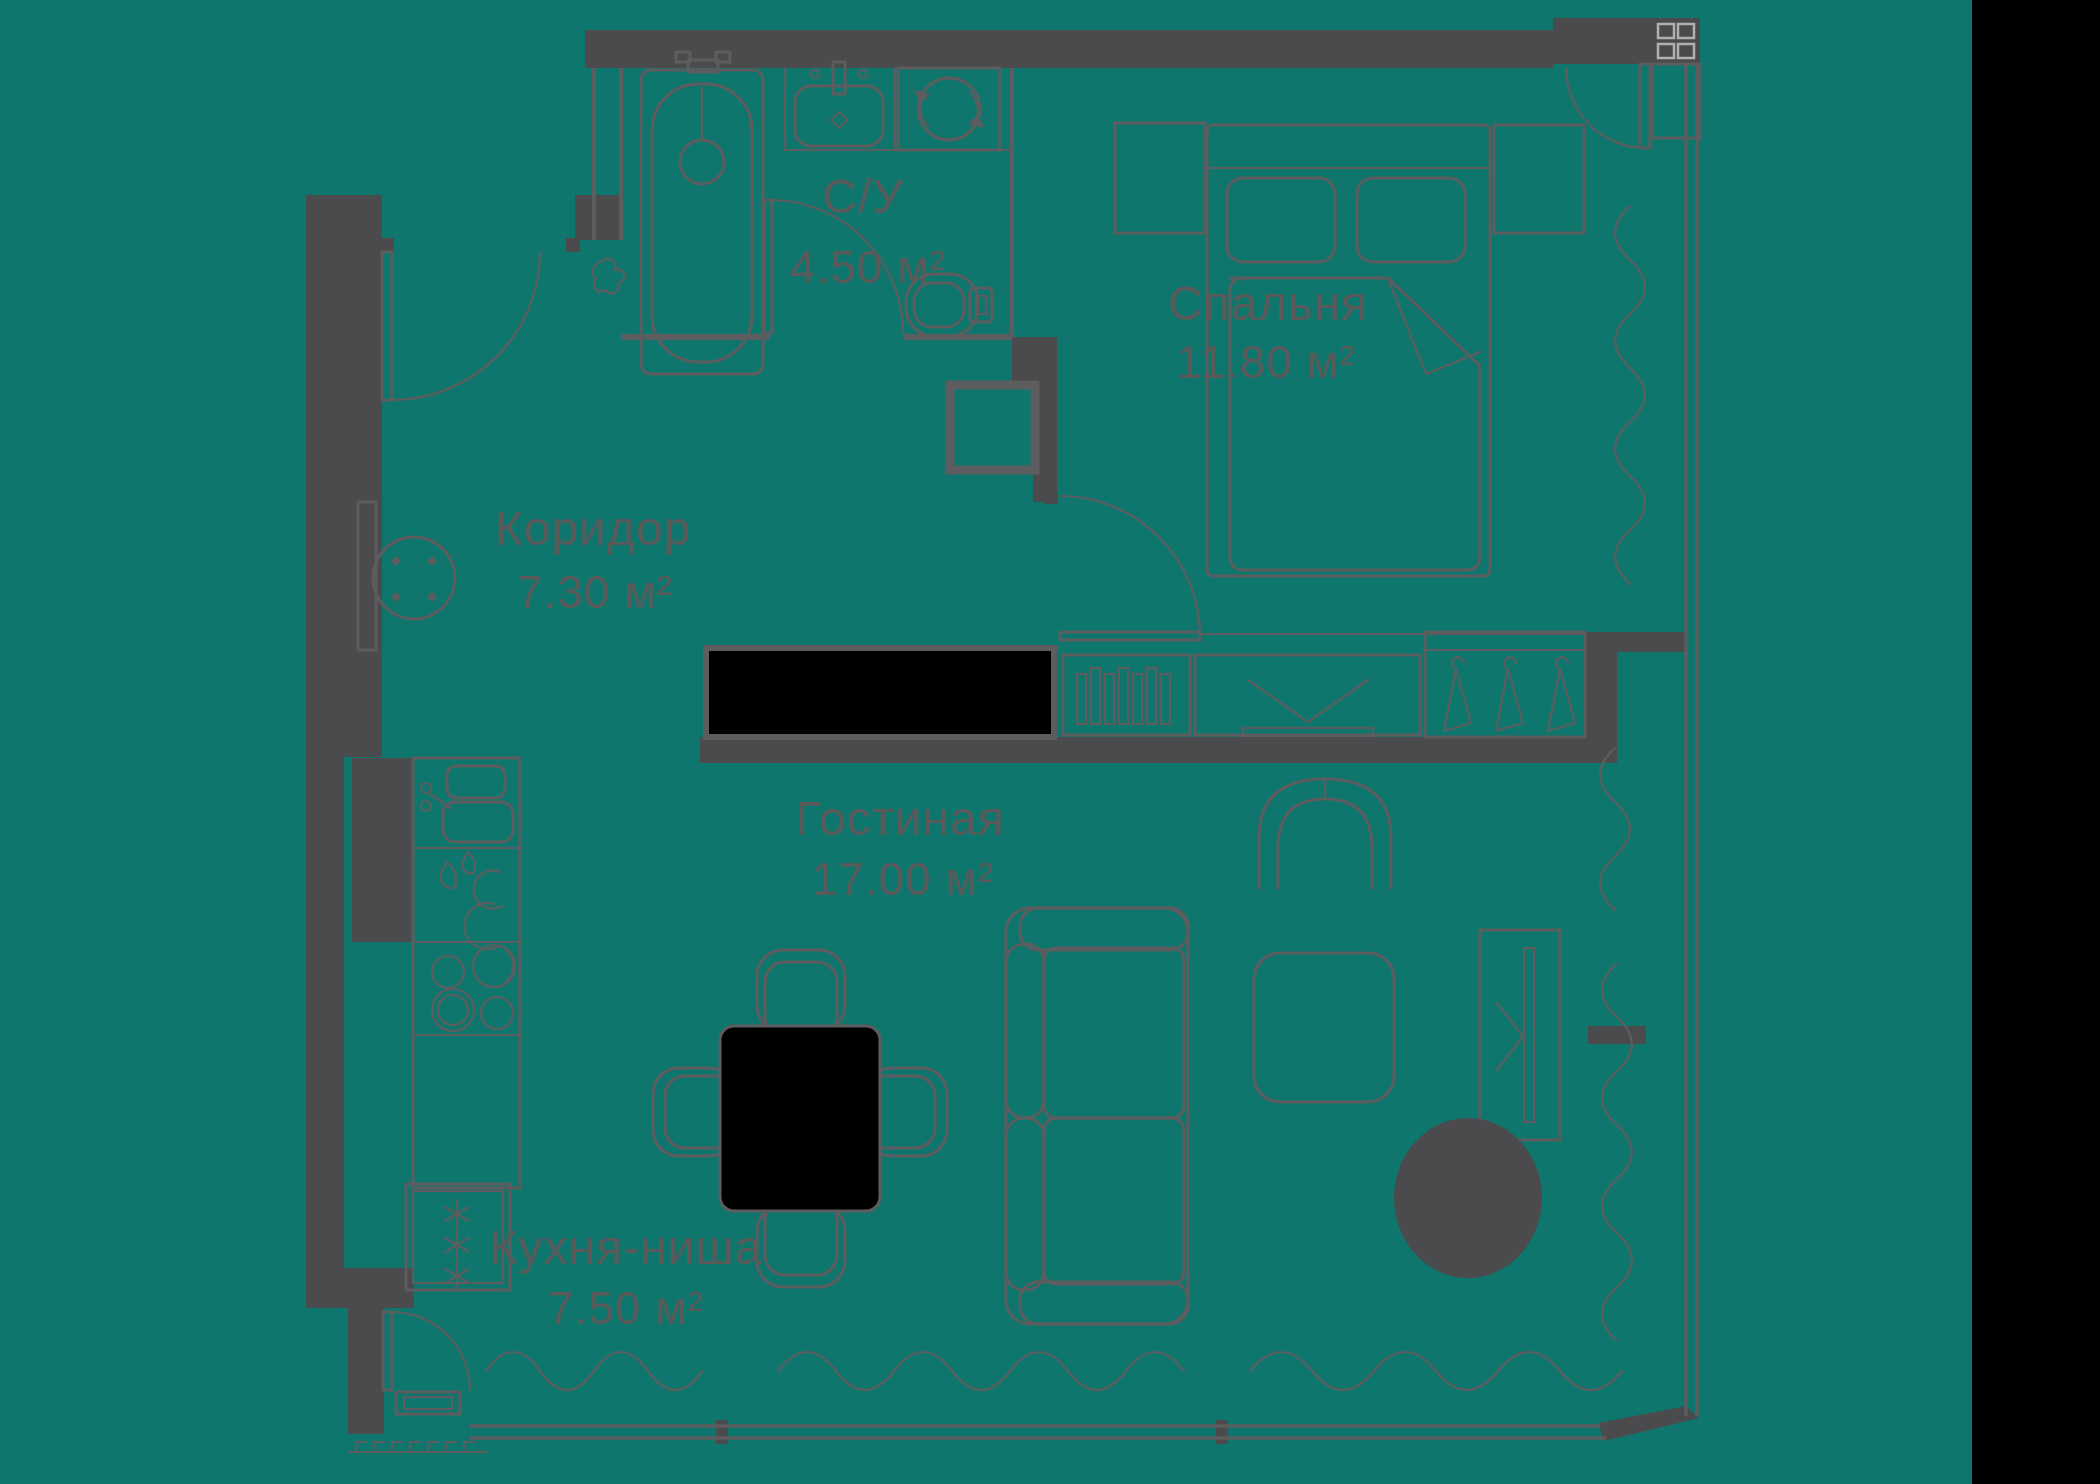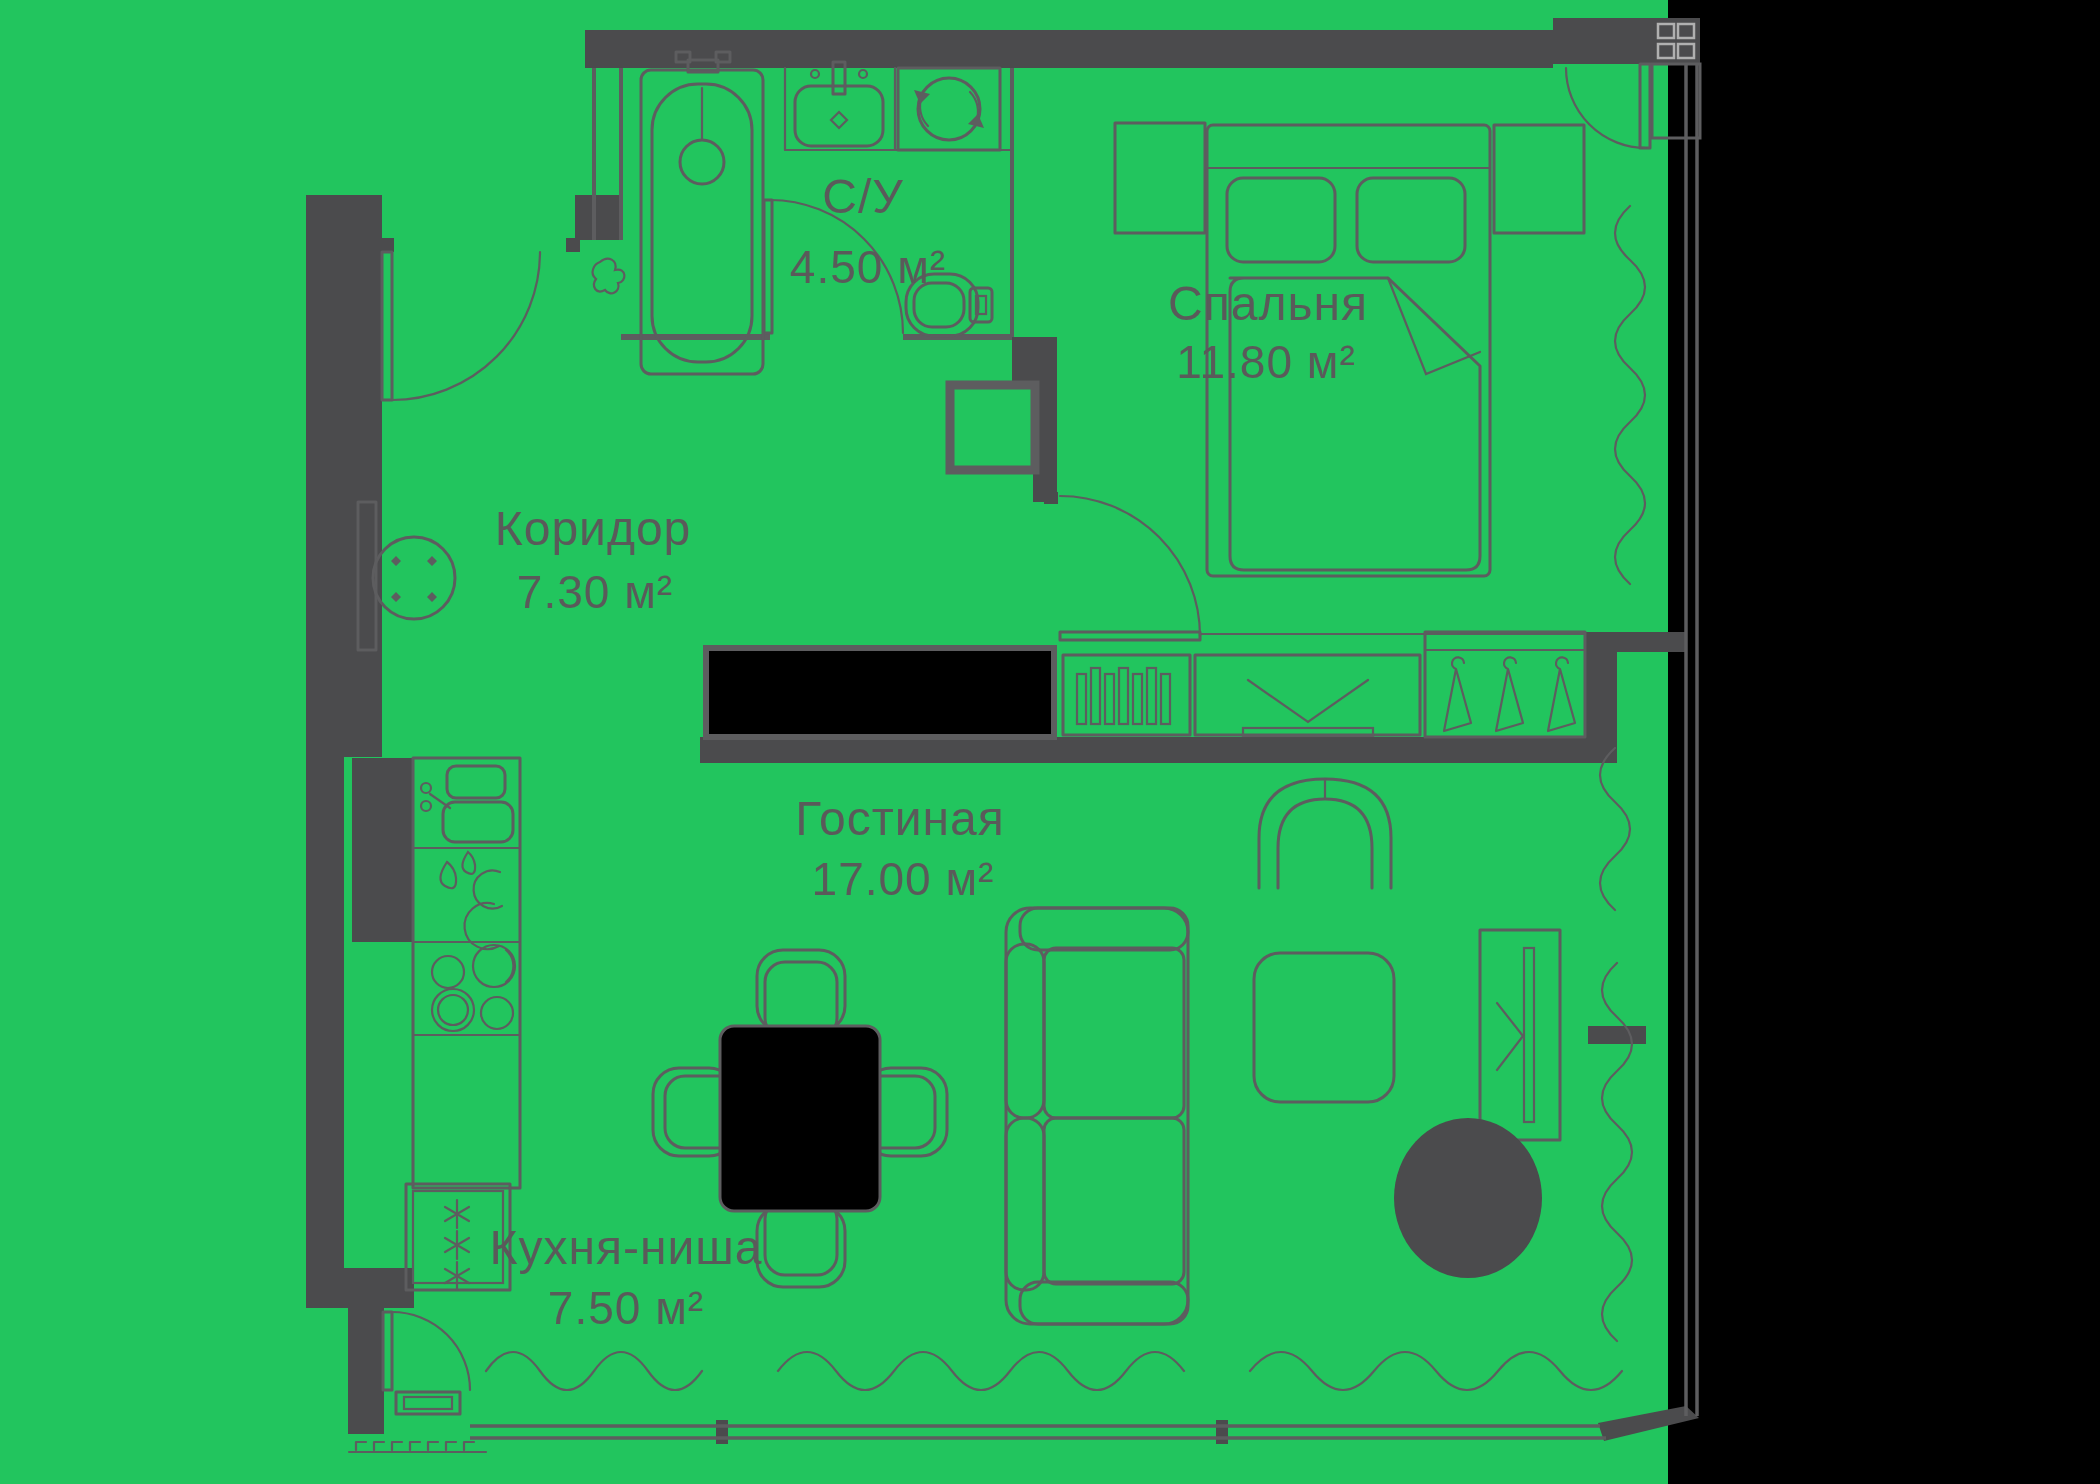--- a/index.html
+++ b/index.html
@@ -1,17 +1,17 @@
 <!DOCTYPE html>
 <html><head>
 <meta charset="utf-8">
 <style>
   html,body{margin:0;padding:0;background:#000;width:2100px;height:1484px;overflow:hidden;}
   body{font-family:"Liberation Sans", sans-serif;}
-  #stage{position:relative;width:1668px;height:1484px;background:#22c55e;}
+  #stage{position:relative;width:1972px;height:1484px;background:#0f766e;}
   svg{display:block;}
   .wall{fill:#4b4b4d;stroke:none;}
   .wline{stroke:#5d5d5f;fill:none;}
   .furn{stroke:#5d5d5f;fill:none;stroke-width:3;stroke-linecap:round;stroke-linejoin:round;}
   .furnb{stroke:#5d5d5f;fill:#000;stroke-width:3;stroke-linejoin:round;}
   .thin{stroke:#5d5d5f;fill:none;stroke-width:2.2;stroke-linecap:round;}
   .roomname{fill:#5a5a5a;font-size:48px;letter-spacing:1px;}
   .roomarea{fill:#5a5a5a;font-size:46px;letter-spacing:1px;}
   text{font-family:"Liberation Sans", sans-serif;}
 </style>

